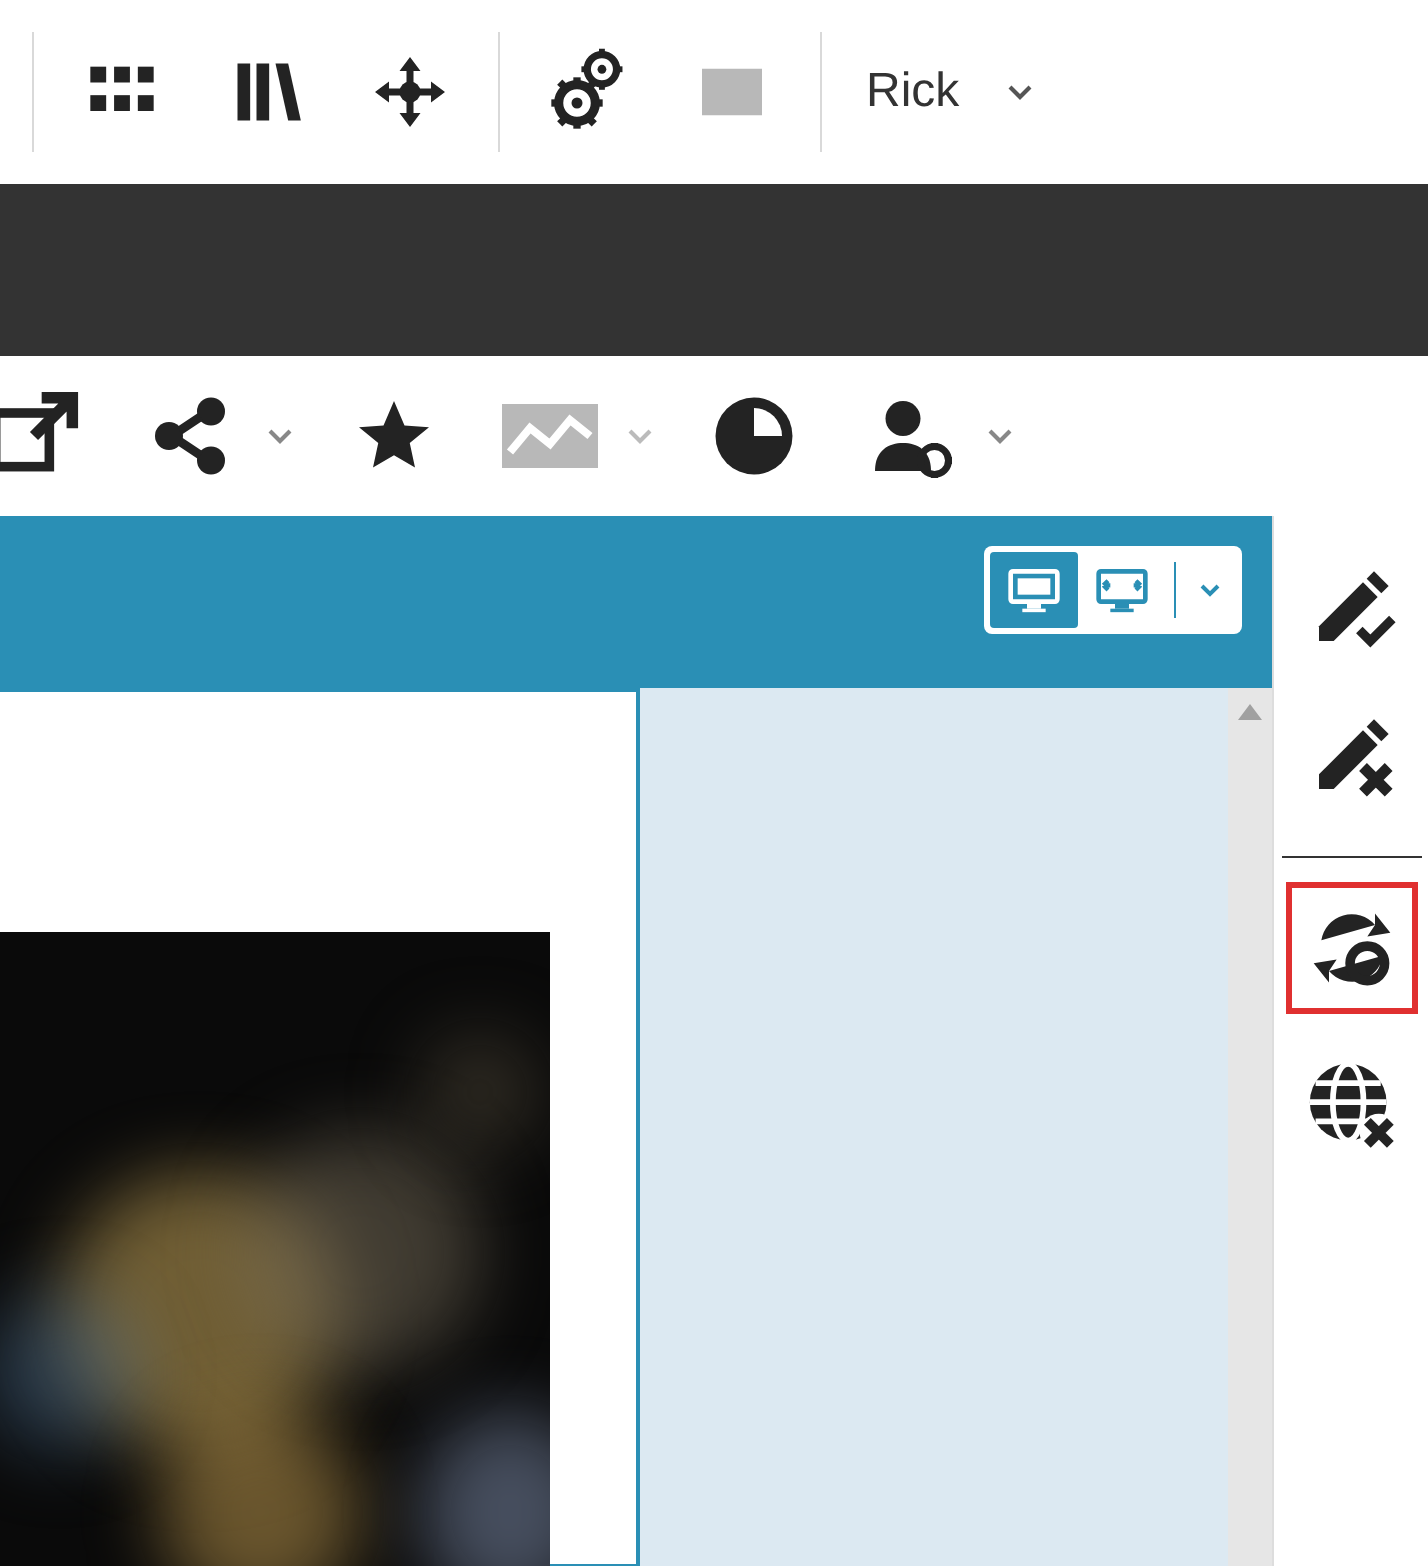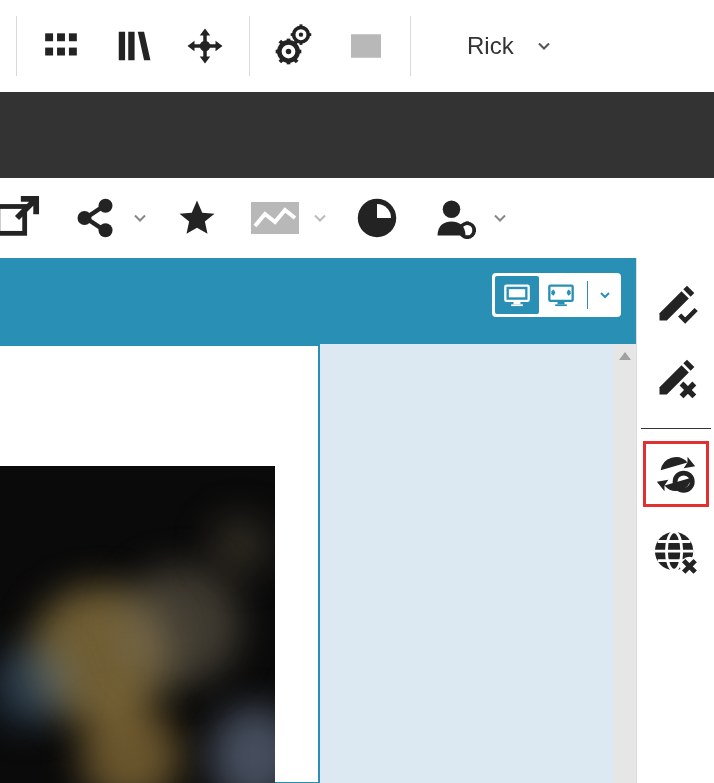--- a/index.html
+++ b/index.html
@@ -2,21 +2,21 @@
 <html><head>
 <meta charset="utf-8">
 <style>
 * { margin: 0; padding: 0; box-sizing: border-box; }
 body { font-family: Arial, sans-serif; width: 714px; height: 783px; overflow: hidden; background: #fff; }
 
 .top-bar { height: 92px; display: flex; align-items: center; background: #fff; }
 .top-bar .group { display: flex; align-items: center; height: 62px; }
 .top-bar .sep { width: 1px; height: 60px; background: #d9d9d9; margin: 0 8px; }
 .top-icon { width: 48px; height: 48px; display: flex; align-items: center; justify-content: center; margin: 0 12px; cursor: pointer; }
-.user-menu { display: flex; align-items: center; margin-left: 48px; cursor: pointer; font-size: 24px; color: #333; padding-right: 20px; }
+.user-menu { display: flex; align-items: center; margin-left: 14px; cursor: pointer; font-size: 24px; color: #333; padding-right: 20px; }
 .user-menu .chev { margin-left: 20px; }
 
 .dark-bar { height: 86px; background: #333333; }
 
 .action-bar { height: 80px; background: #fff; display: flex; align-items: center; padding-left: 0; }
 .action-icon { width: 50px; height: 50px; display: flex; align-items: center; justify-content: center; margin-right: 10px; cursor: pointer; }
 .action-chev { margin-right: 22px; cursor: pointer; }
 
 .main-area { display: flex; height: 525px; }
 .content-col { width: 636px; background: #2a8fb5; position: relative; }

